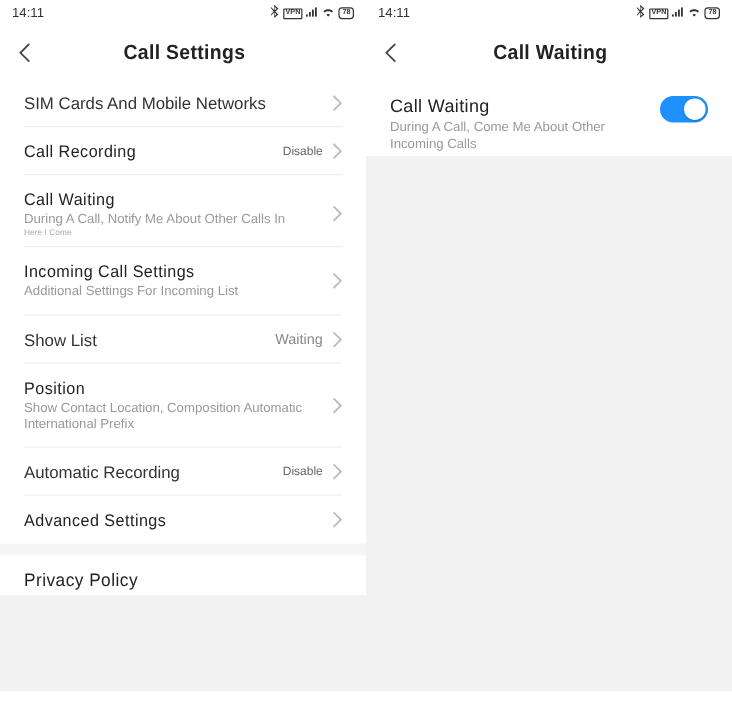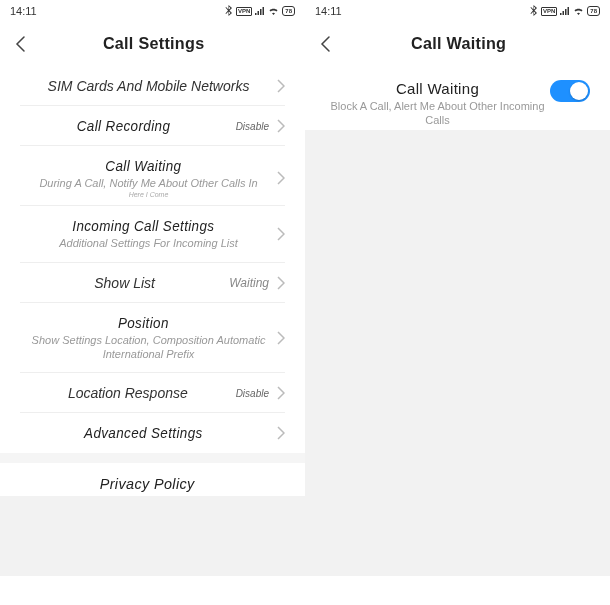--- a/index.html
+++ b/index.html
@@ -9,21 +9,20 @@
       display: flex;
       font-family: -apple-system, Helvetica, Arial, sans-serif;
       background: #fff;
     }
     .screen {
       width: 305px;
       height: 576px;
       background: #fff;
       position: relative;
       overflow: hidden;
-      text-align: center;
     }
     .status-bar {
       height: 22px;
       display: flex;
       align-items: center;
       justify-content: space-between;
       padding: 0 10px;
       font-size: 11px;
       color: #333;
     }
@@ -54,21 +53,20 @@
       left: 50%;
       transform: translateX(-50%);
       font-size: 17px;
       font-weight: 600;
       color: #222;
       transform: scaleX(0.95) translateX(-52%);
       letter-spacing: 0.3px;
     }
     .content {
       padding: 0;
-      font-style: italic;
     }
     .row {
       padding: 12px 20px;
       display: flex;
       align-items: center;
       justify-content: space-between;
       cursor: pointer;
       position: relative;
     }
     .row.bordered::after {
@@ -299,32 +297,32 @@
         <span class="row-value small">Waiting</span>
         <svg class="chevron" viewBox="0 0 8 14">
             <path d="M1 1 L7 7 L1 13" stroke="#bbb" stroke-width="1.5" fill="none"></path>
           </svg>
       </div>
     </div>
 
     <div class="row bordered">
       <div class="row-left">
         <div class="row-title special">Position</div>
-        <div class="row-subtitle">Show Settings Location, Composition Automatic International Prefix</div>
-      </div>
-      <div class="row-right">
-          <svg class="chevron" viewBox="0 0 8 14">
-            <path d="M1 1 L7 7 L1 13" stroke="#bbb" stroke-width="1.5" fill="none"></path>
-          </svg>
-        </div>
-    </div>
-
-    <div class="row bordered">
-      <div class="row-left">
-          <div class="row-title">Location Response</div>
+        <div class="row-subtitle">Show Contact Location, Composition Automatic International Prefix</div>
+      </div>
+      <div class="row-right">
+          <svg class="chevron" viewBox="0 0 8 14">
+            <path d="M1 1 L7 7 L1 13" stroke="#bbb" stroke-width="1.5" fill="none"></path>
+          </svg>
+        </div>
+    </div>
+
+    <div class="row bordered">
+      <div class="row-left">
+          <div class="row-title">Automatic Recording</div>
         </div>
       <div class="row-right">
         <span class="row-value">Disable</span>
         <svg class="chevron" viewBox="0 0 8 14">
             <path d="M1 1 L7 7 L1 13" stroke="#bbb" stroke-width="1.5" fill="none"></path>
           </svg>
       </div>
     </div>
 
     <div class="row">
@@ -382,19 +380,19 @@
       <svg width="12" height="18" viewBox="0 0 12 18">
           <path d="M10 2 L3 9 L10 16" stroke="#444" stroke-width="1.5" fill="none" stroke-linecap="round"></path>
         </svg>
     </div>
     <div class="header-title">Call Waiting</div>
   </div>
 
   <div class="cw-row">
     <div class="cw-left">
       <div class="cw-title">Call Waiting</div>
-      <div class="cw-sub">Block A Call, Alert Me About Other Incoming Calls</div>
+      <div class="cw-sub">During A Call, Come Me About Other Incoming Calls</div>
     </div>
     <div class="toggle"></div>
   </div>
 
   <div class="content-area-gray"></div>
 </div>
 
 </body></html>

